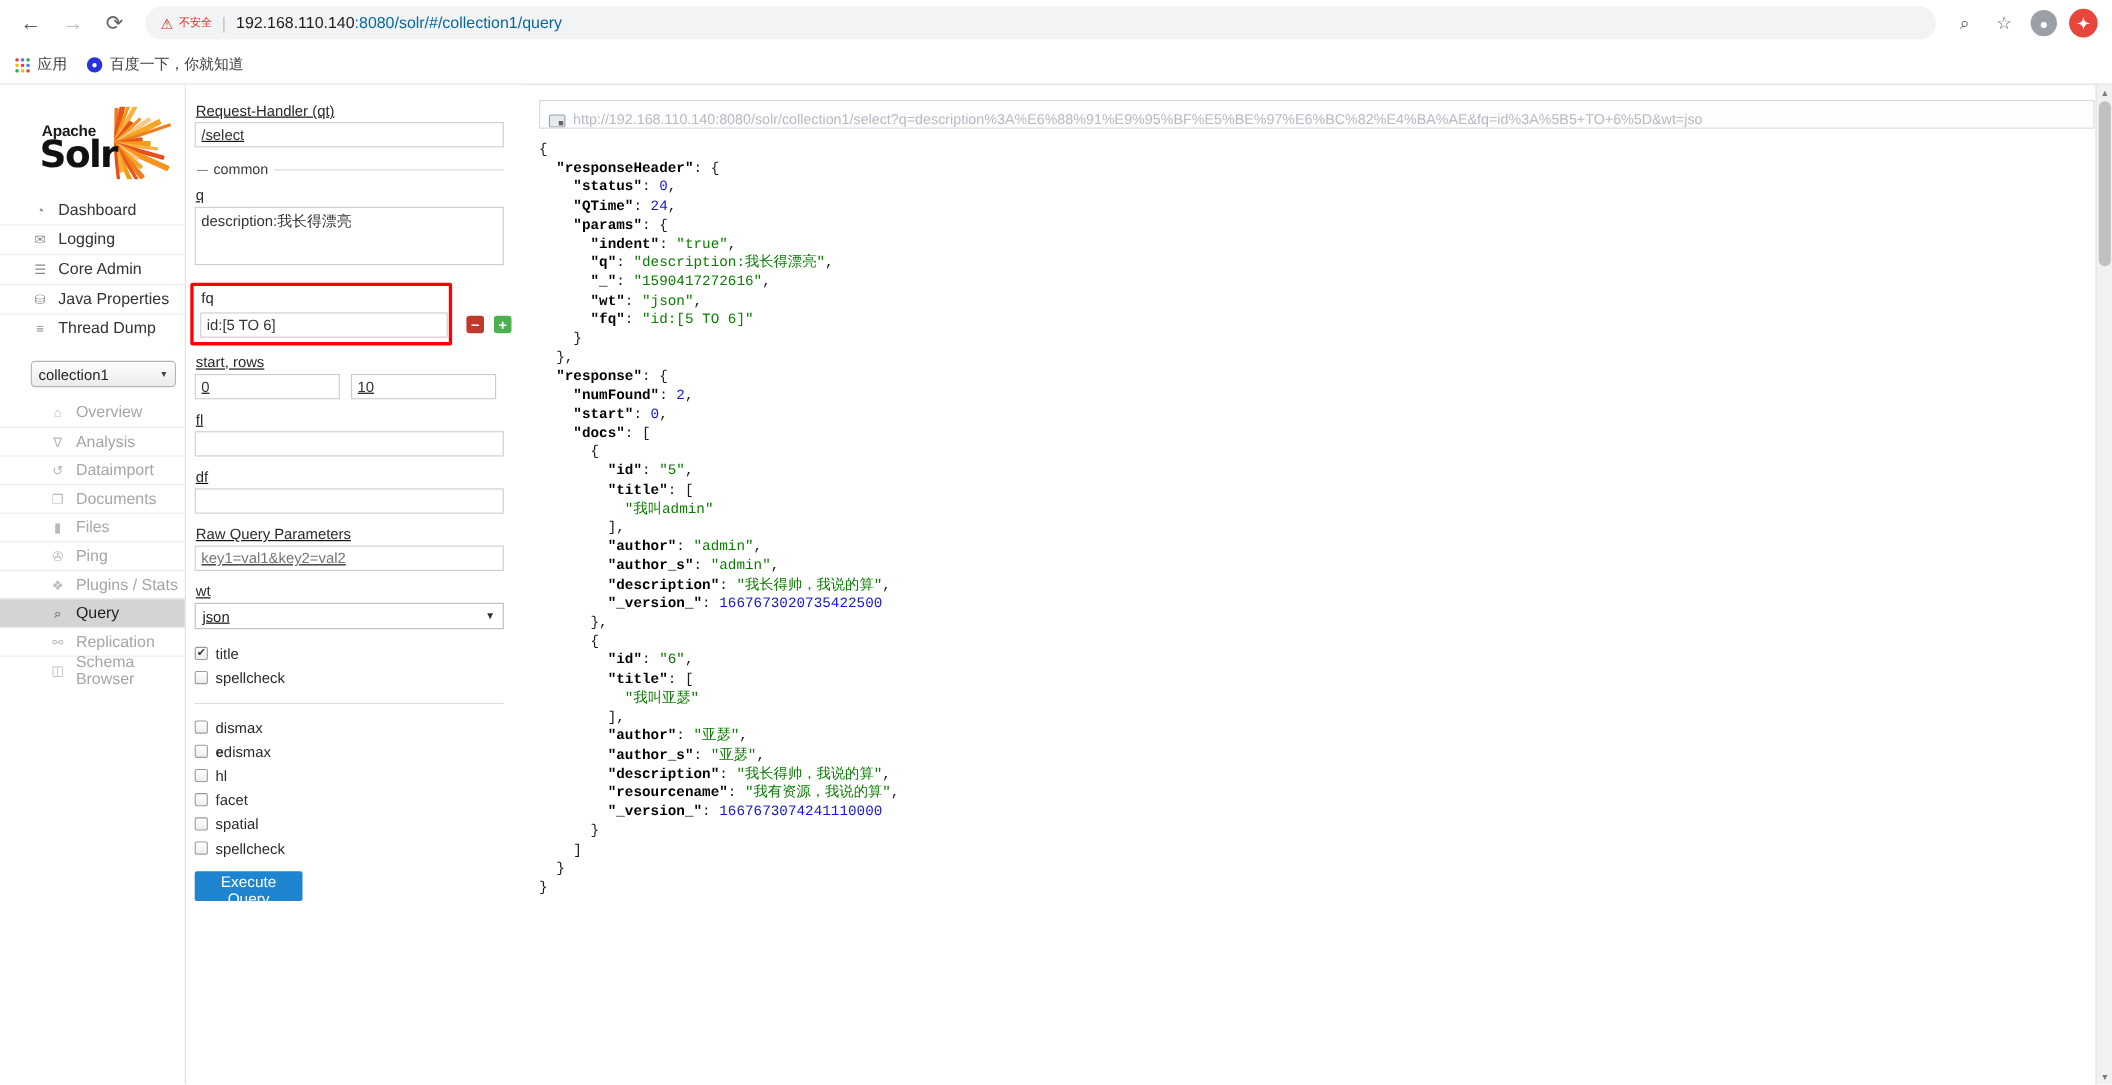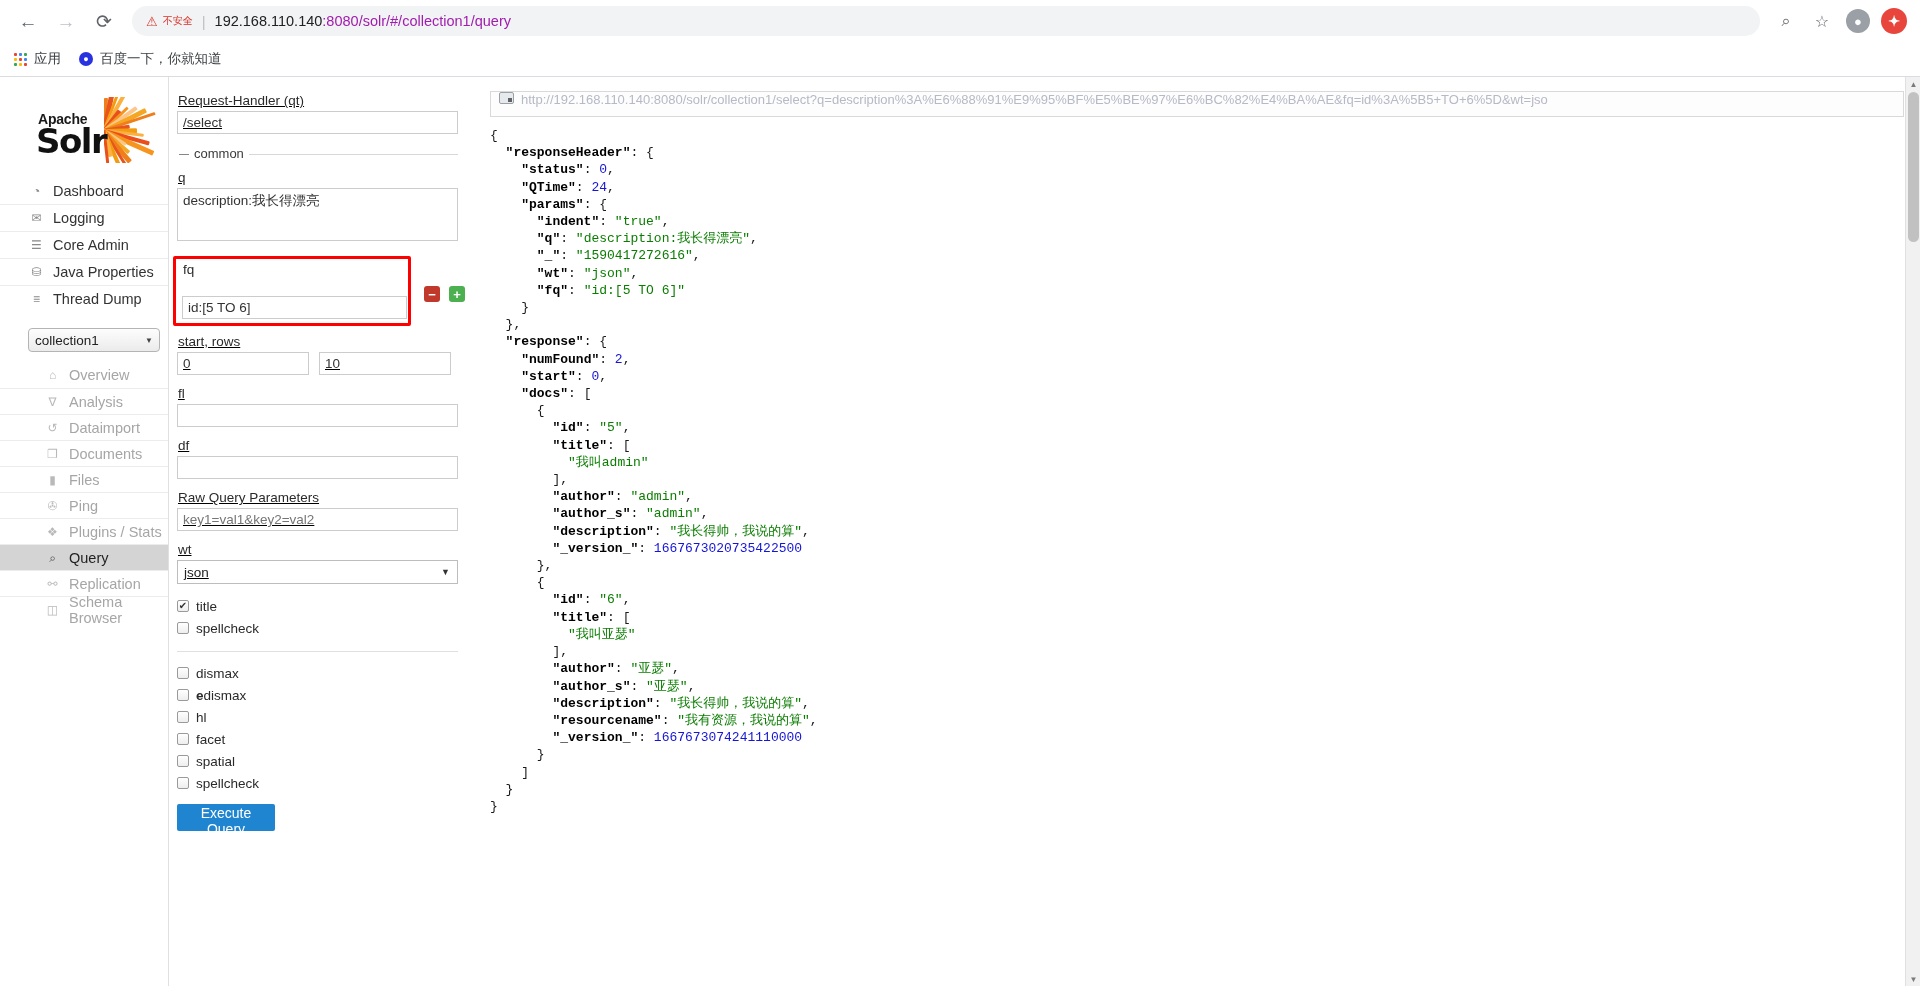--- a/index.html
+++ b/index.html
@@ -57,21 +57,21 @@
     color: #d93025;
     font-size: 10px;
     white-space: nowrap;
   }
   .omni-sep {
     color: #bdc1c6;
     margin: 0 9px;
     font-size: 15px;
   }
   .url-host { color: #202124; white-space: nowrap; }
-  .url-rest { color: #a21caf; white-space: nowrap; }
+  .url-rest { color: #0369a1; white-space: nowrap; }
   .omni-right {
     margin-left: auto;
     display: flex; align-items: center; gap: 14px;
     color: #5f6368; font-size: 15px;
   }
   .chrome-icons {
     display: flex; align-items: center; gap: 4px; flex: none;
   }
   .icon-btn {
     width: 32px; height: 32px;
@@ -292,21 +292,21 @@
   }
 
   .fq-wrap {
     position: relative;
     border: 3px solid #ff0000;
     border-radius: 2px;
     padding: 3px 2px 4px 6px;
     margin: 6px 0 8px -4px;
     width: 238px;
   }
-  .fq-wrap .fld-label { margin-bottom: 19px; }
+  .fq-wrap .fld-label { margin-bottom: 6px; }
   .fq-wrap .txt-input { width: 225px; }
   .fq-buttons {
     position: absolute;
     left: 248px; top: 27px;
     display: flex; gap: 9px;
   }
   .sq-btn {
     width: 16px; height: 16px;
     border-radius: 3px;
     display: flex; align-items: center; justify-content: center;
@@ -370,21 +370,21 @@
   
   .result-panel {
     flex: 1 1 auto;
     padding: 14px 16px 0 16px;
     min-width: 0;
   }
   .result-url-bar {
     height: 26px;
     border: 1px solid #d9d9d9;
     background: #fdfdfd;
-    display: flex; align-items: flex-start;
+    display: flex; align-items: flex-end;
     padding: 0 8px;
     gap: 7px;
     overflow: hidden;
   }
   .url-link-icon {
     width: 15px; height: 12px;
     border: 1px solid #9aa0a6;
     border-radius: 2px;
     background: #e7eaec;
     flex: none;

